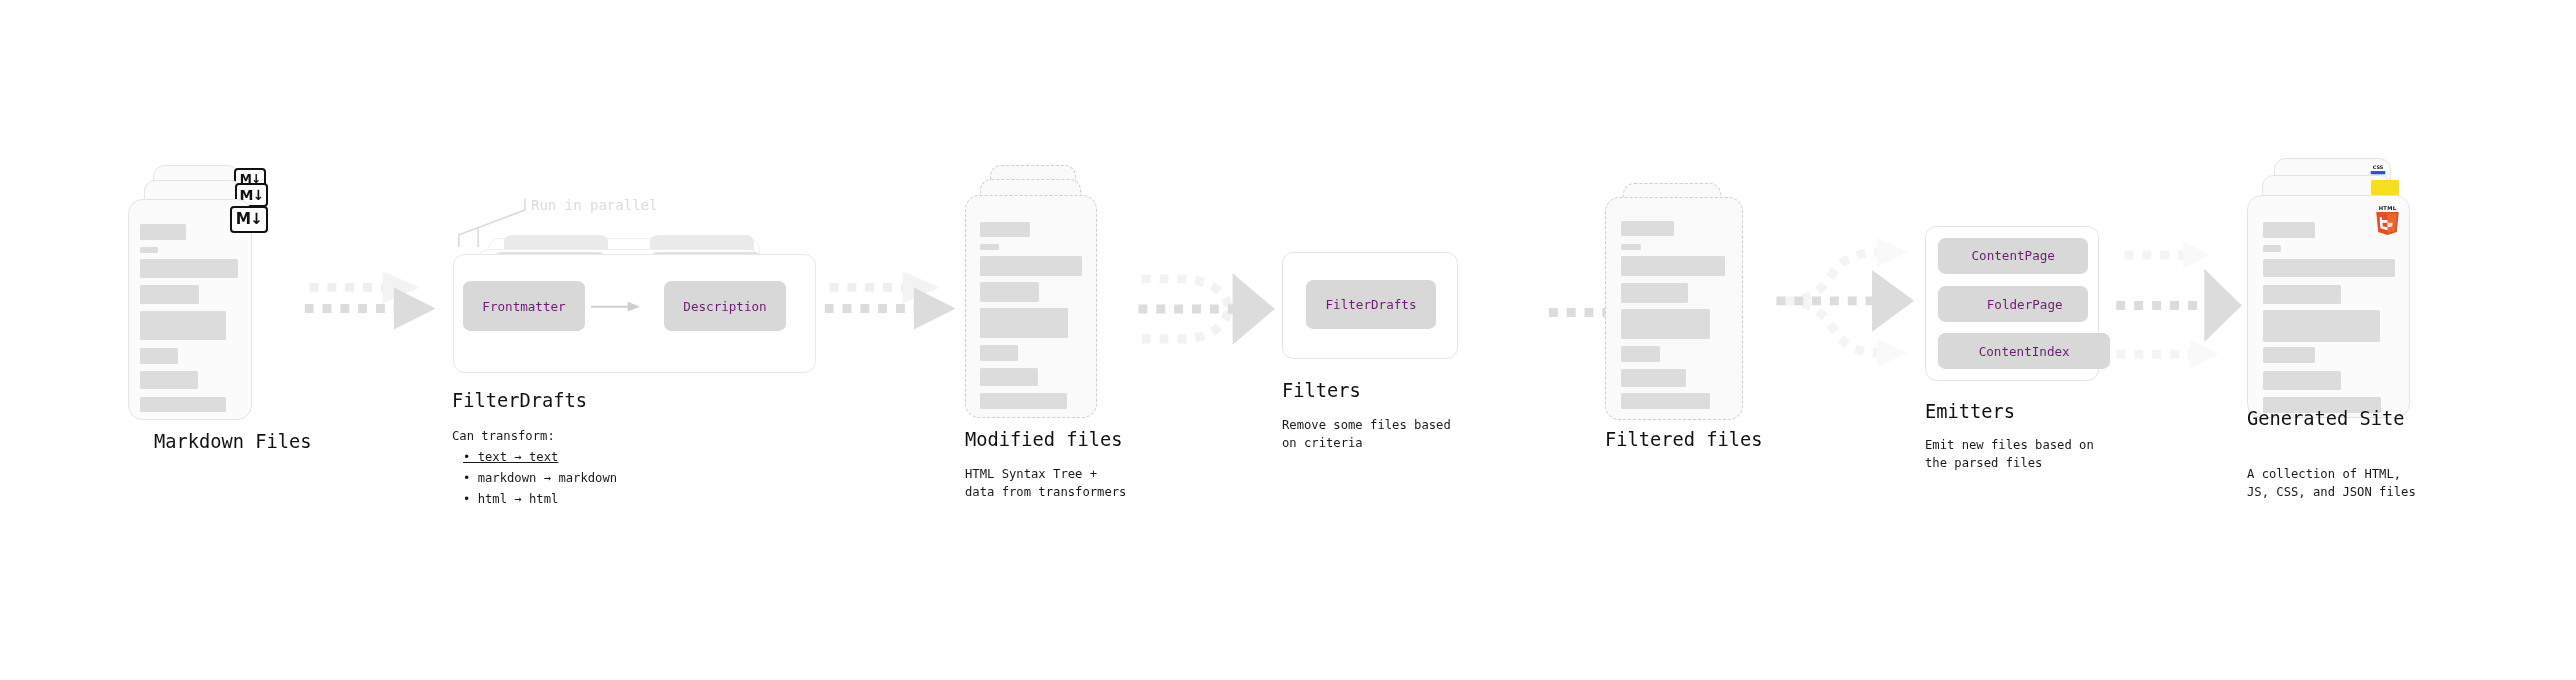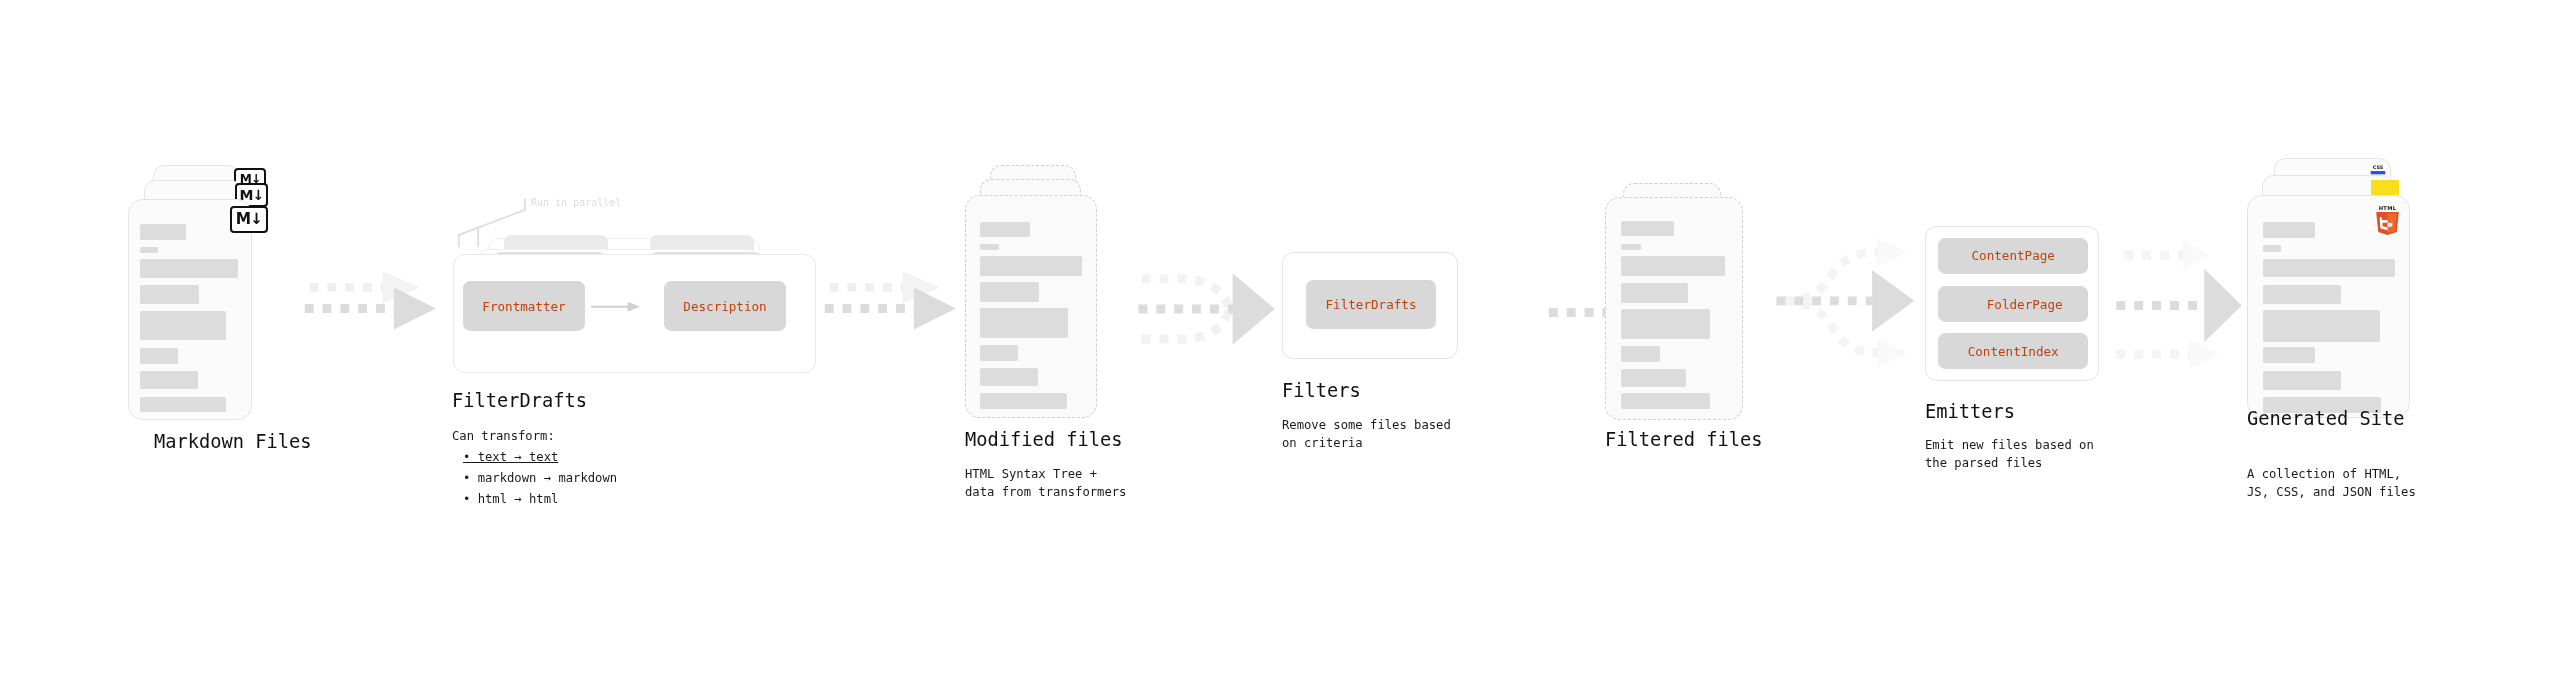--- a/index.html
+++ b/index.html
@@ -54,21 +54,21 @@
     background:#ffffff;
     box-sizing:border-box;
   }
   .chip{
     position:absolute;
     background:#d8d8d8;
     border-radius:7.3px;
     display:flex;align-items:center;justify-content:center;
     font-family:"DejaVu Sans Mono","Liberation Mono",monospace;
     font-size:12.6px;
-    color:#c2410c;
+    color:#701a75;
     white-space:nowrap;
     box-sizing:border-box;
   }
   .chip.l1{background:#eaeaea;}
   .chip.l2{background:#e2e2e2;}
 
   
   .title{
     position:absolute;
     font-family:"DejaVu Sans Mono","Liberation Mono",monospace;
@@ -81,21 +81,21 @@
     position:absolute;
     font-family:"DejaVu Sans Mono","Liberation Mono",monospace;
     font-size:12.2px;
     line-height:18px;
     color:#1a1a1a;
     white-space:pre;
   }
   .parallel-label{
     position:absolute;
     font-family:"DejaVu Sans Mono","Liberation Mono",monospace;
-    font-size:10px;
+    font-size:14px;
     color:#dcdcdc;
     white-space:nowrap;
   }
   .bullets{
     position:absolute;
     font-family:"DejaVu Sans Mono","Liberation Mono",monospace;
     font-size:12.2px;
     line-height:18.7px;
     color:#1a1a1a;
     white-space:pre;
@@ -268,21 +268,21 @@
       <div class="skel" style="left:14.6px;top:171px;width:65px;height:18px;"></div>
       <div class="skel" style="left:14.6px;top:195px;width:89px;height:16.3px;"></div>
     </div>
     <div class="title" style="left:1605px;top:429px;">Filtered files</div>
   </div>
 
   <div>
     <div class="procbox" style="left:1925px;top:226px;width:174px;height:155px;">
       <div class="chip" style="left:12.2px;top:10.6px;width:150px;height:36px;">ContentPage</div>
       <div class="chip" style="left:12.2px;top:59px;width:150px;height:36px;padding-left:23px;">FolderPage</div>
-      <div class="chip" style="left:12.2px;top:106px;width:150px;height:36px;">ContentIndex</div>
+      <div class="chip" style="left:12.2px;top:106px;width:172px;height:36px;">ContentIndex</div>
     </div>
     <div class="title" style="left:1925px;top:401px;">Emitters</div>
     <div class="caption" style="left:1925px;top:436px;">Emit new files based on
 the parsed files</div>
   </div>
 
   <div>
     <div class="doccard" style="left:2274px;top:158px;width:117px;height:39px;border-radius:11.4px;"></div>
 
     <svg class="css3-badge" style="left:2369px;top:163px;width:18px;height:21px;" viewBox="0 0 22 26">

